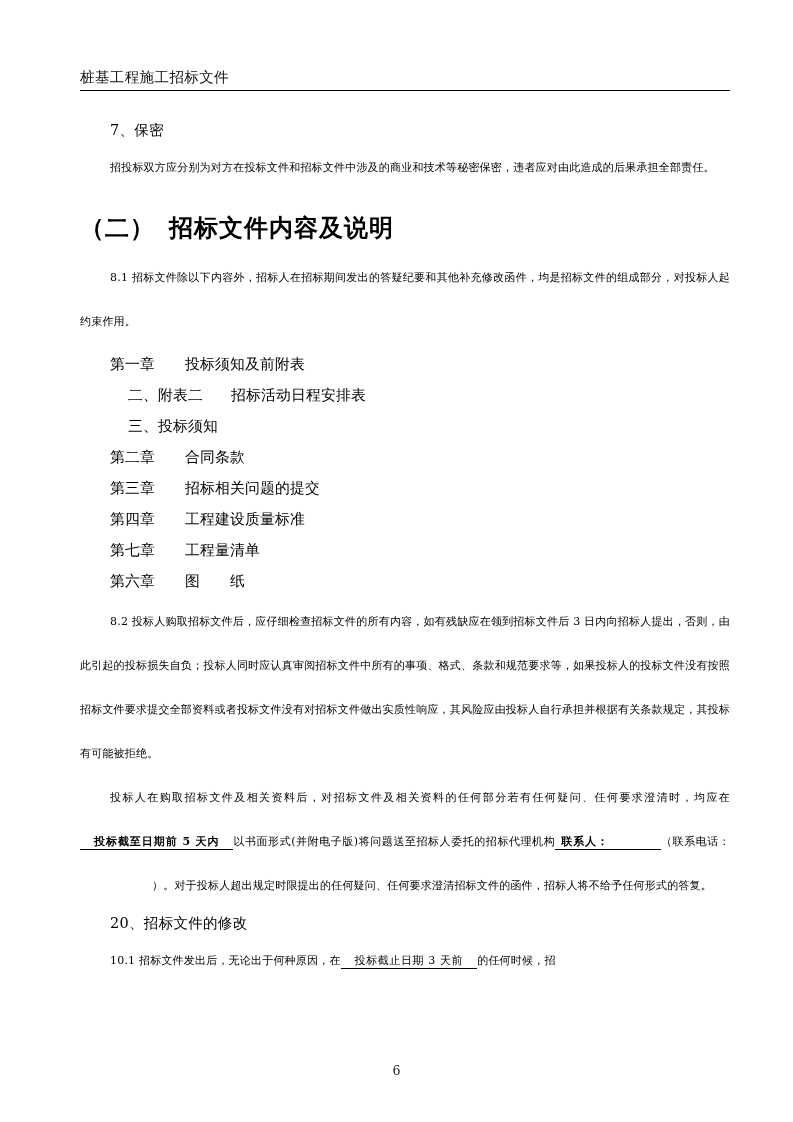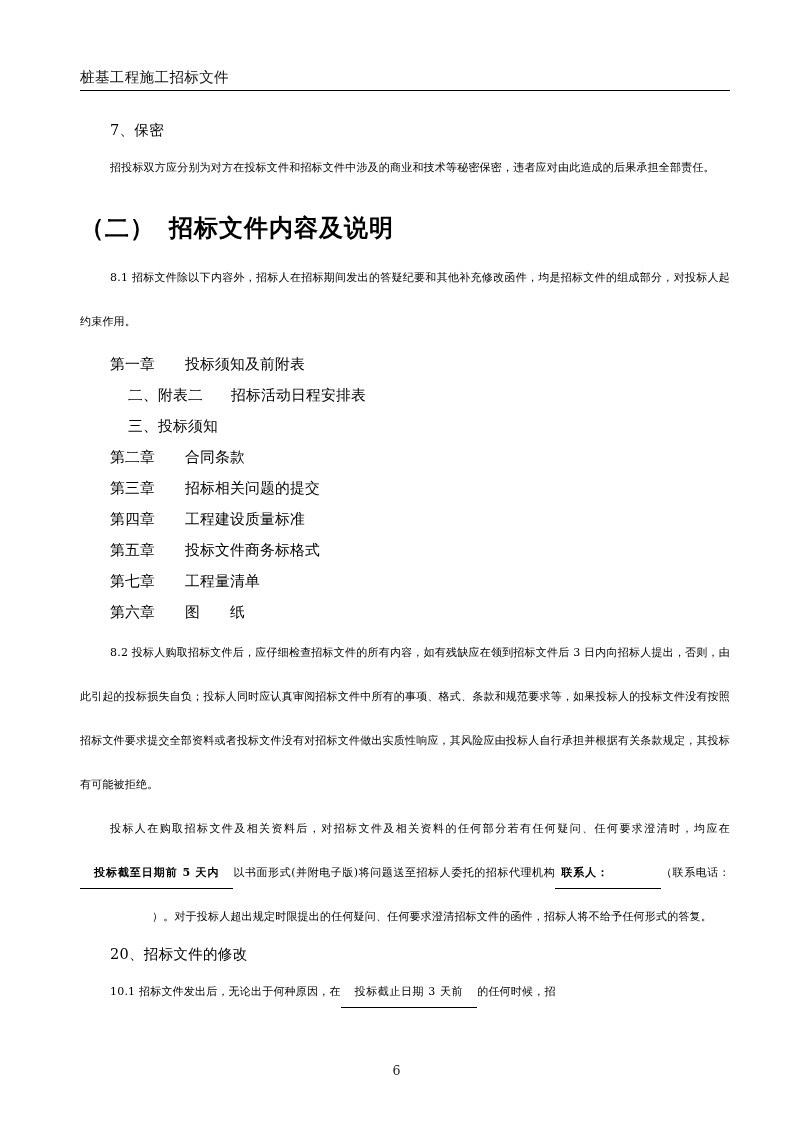--- a/index.html
+++ b/index.html
@@ -83,21 +83,21 @@
     display: inline-block;
     width: 22px;
   }
   .chapter .wsp-wide {
     display: inline-block;
     width: 24px;
   }
   
   .blank {
     border-bottom: 1.3px solid #000;
-    padding: 0 14px 9px 14px;
+    padding: 0 14px 1px 14px;
     letter-spacing: 0.6px;
     white-space: nowrap;
   }
   .blank.bold {
     font-weight: bold;
   }
   .blank.trail {
     padding-right: 52px;
     padding-left: 6px;
   }
@@ -139,21 +139,20 @@
     <p class="para">8.1 招标文件除以下内容外，招标人在招标期间发出的答疑纪要和其他补充修改函件，均是招标文件的组成部分，对投标人起约束作用。</p>
 
     <div class="sp-list-top"></div>
     <div id="chapter-list">
         <div class="chapter"><span class="lead">第一章</span><span class="wsp-wide"></span><span>投标须知及前附表</span></div>
         <div class="chapter sub"><span class="lead">二、附表二</span><span class="wsp"></span><span>招标活动日程安排表</span></div>
         <div class="chapter sub"><span class="lead">三、投标须知</span></div>
         <div class="chapter"><span class="lead">第二章</span><span class="wsp-wide"></span><span>合同条款</span></div>
         <div class="chapter"><span class="lead">第三章</span><span class="wsp-wide"></span><span>招标相关问题的提交</span></div>
         <div class="chapter"><span class="lead">第四章</span><span class="wsp-wide"></span><span>工程建设质量标准</span></div>
-        <div class="chapter"><span class="lead">第五章</span><span class="wsp-wide"></span><span>投标文件商务标格式</span></div>
         <div class="chapter"><span class="lead">第七章</span><span class="wsp-wide"></span><span>工程量清单</span></div>
         <div class="chapter"><span class="lead">第六章</span><span class="wsp-wide"></span><span>图　　纸</span></div>
       </div>
     <div class="sp-list-top"></div>
 
     <p class="para">8.2 投标人购取招标文件后，应仔细检查招标文件的所有内容，如有残缺应在领到招标文件后 3 日内向招标人提出，否则，由此引起的投标损失自负；投标人同时应认真审阅招标文件中所有的事项、格式、条款和规范要求等，如果投标人的投标文件没有按照招标文件要求提交全部资料或者投标文件没有对招标文件做出实质性响应，其风险应由投标人自行承担并根据有关条款规定，其投标有可能被拒绝。</p>
 
     <p class="para"><span>投标人在购取招标文件及相关资料后，对招标文件及相关资料的任何部分若有任何疑问、任何要求澄清时，均应在</span><span class="blank bold">投标截至日期前 5 天内</span><span>以书面形式(并附电子版)将问题送至招标人委托的招标代理机构</span><span class="blank bold trail">联系人：</span><span>（联系电话：</span><span class="phone-gap"></span><span>）。对于投标人超出规定时限提出的任何疑问、任何要求澄清招标文件的函件，招标人将不给予任何形式的答复。</span></p>
 
     <div class="h-bold">20、招标文件的修改</div>

